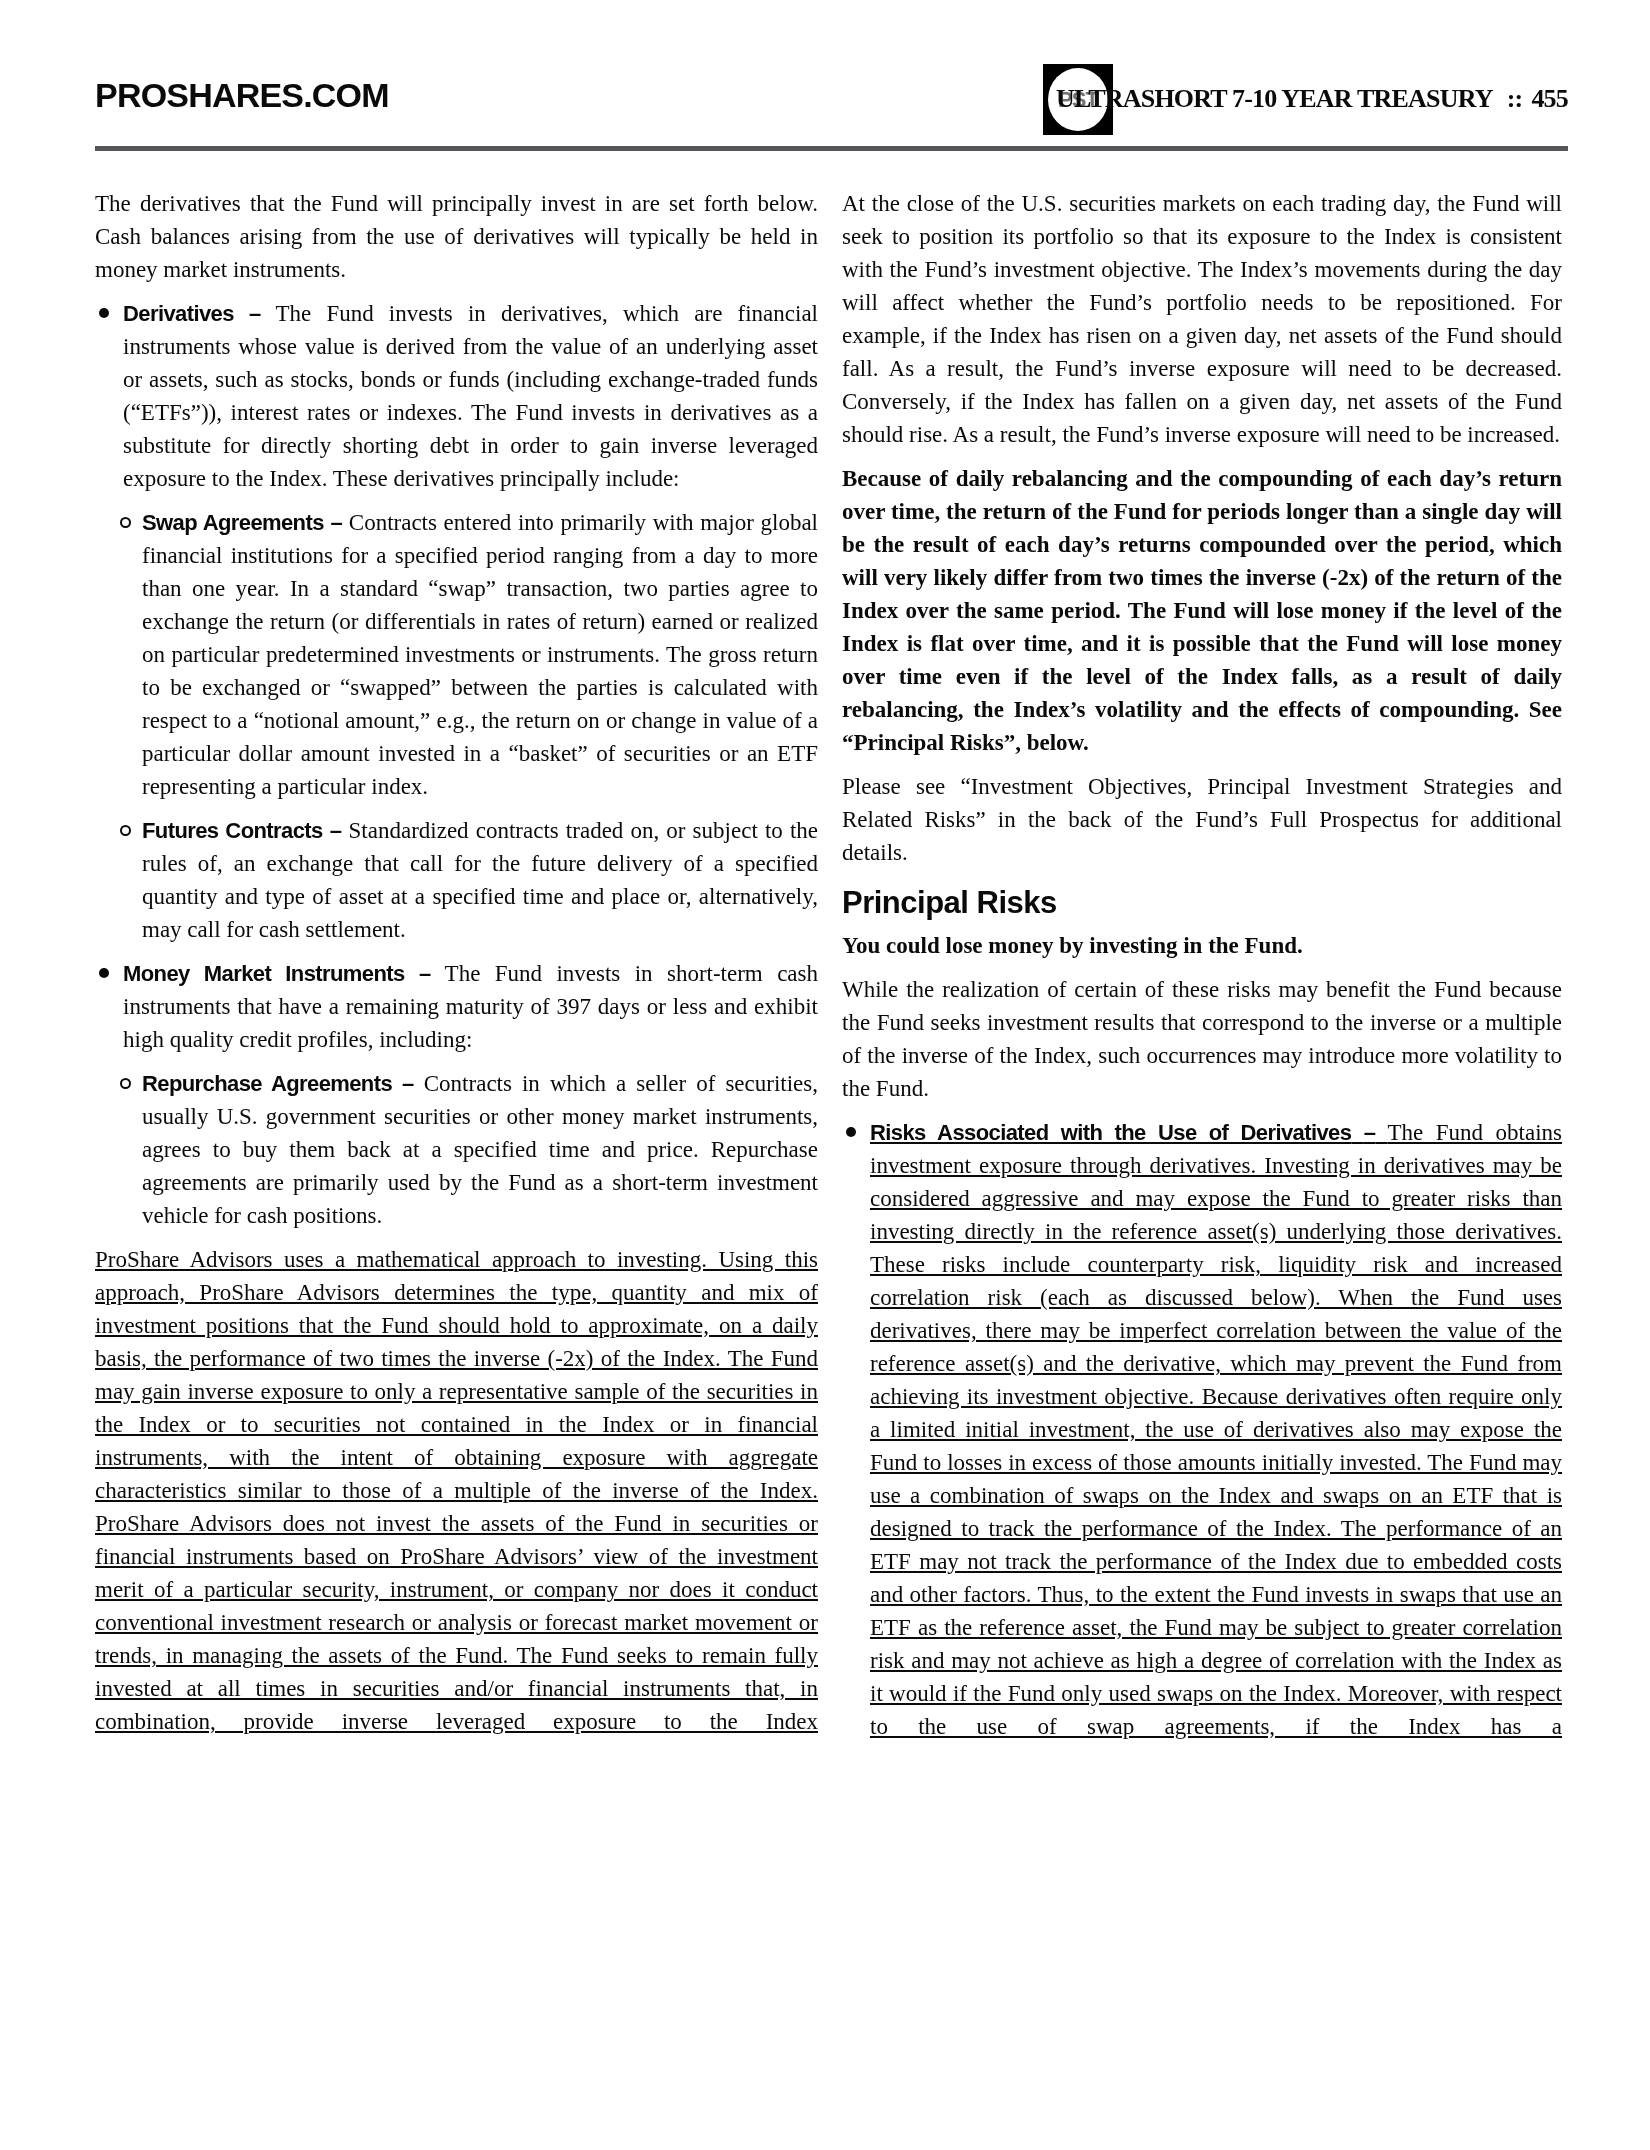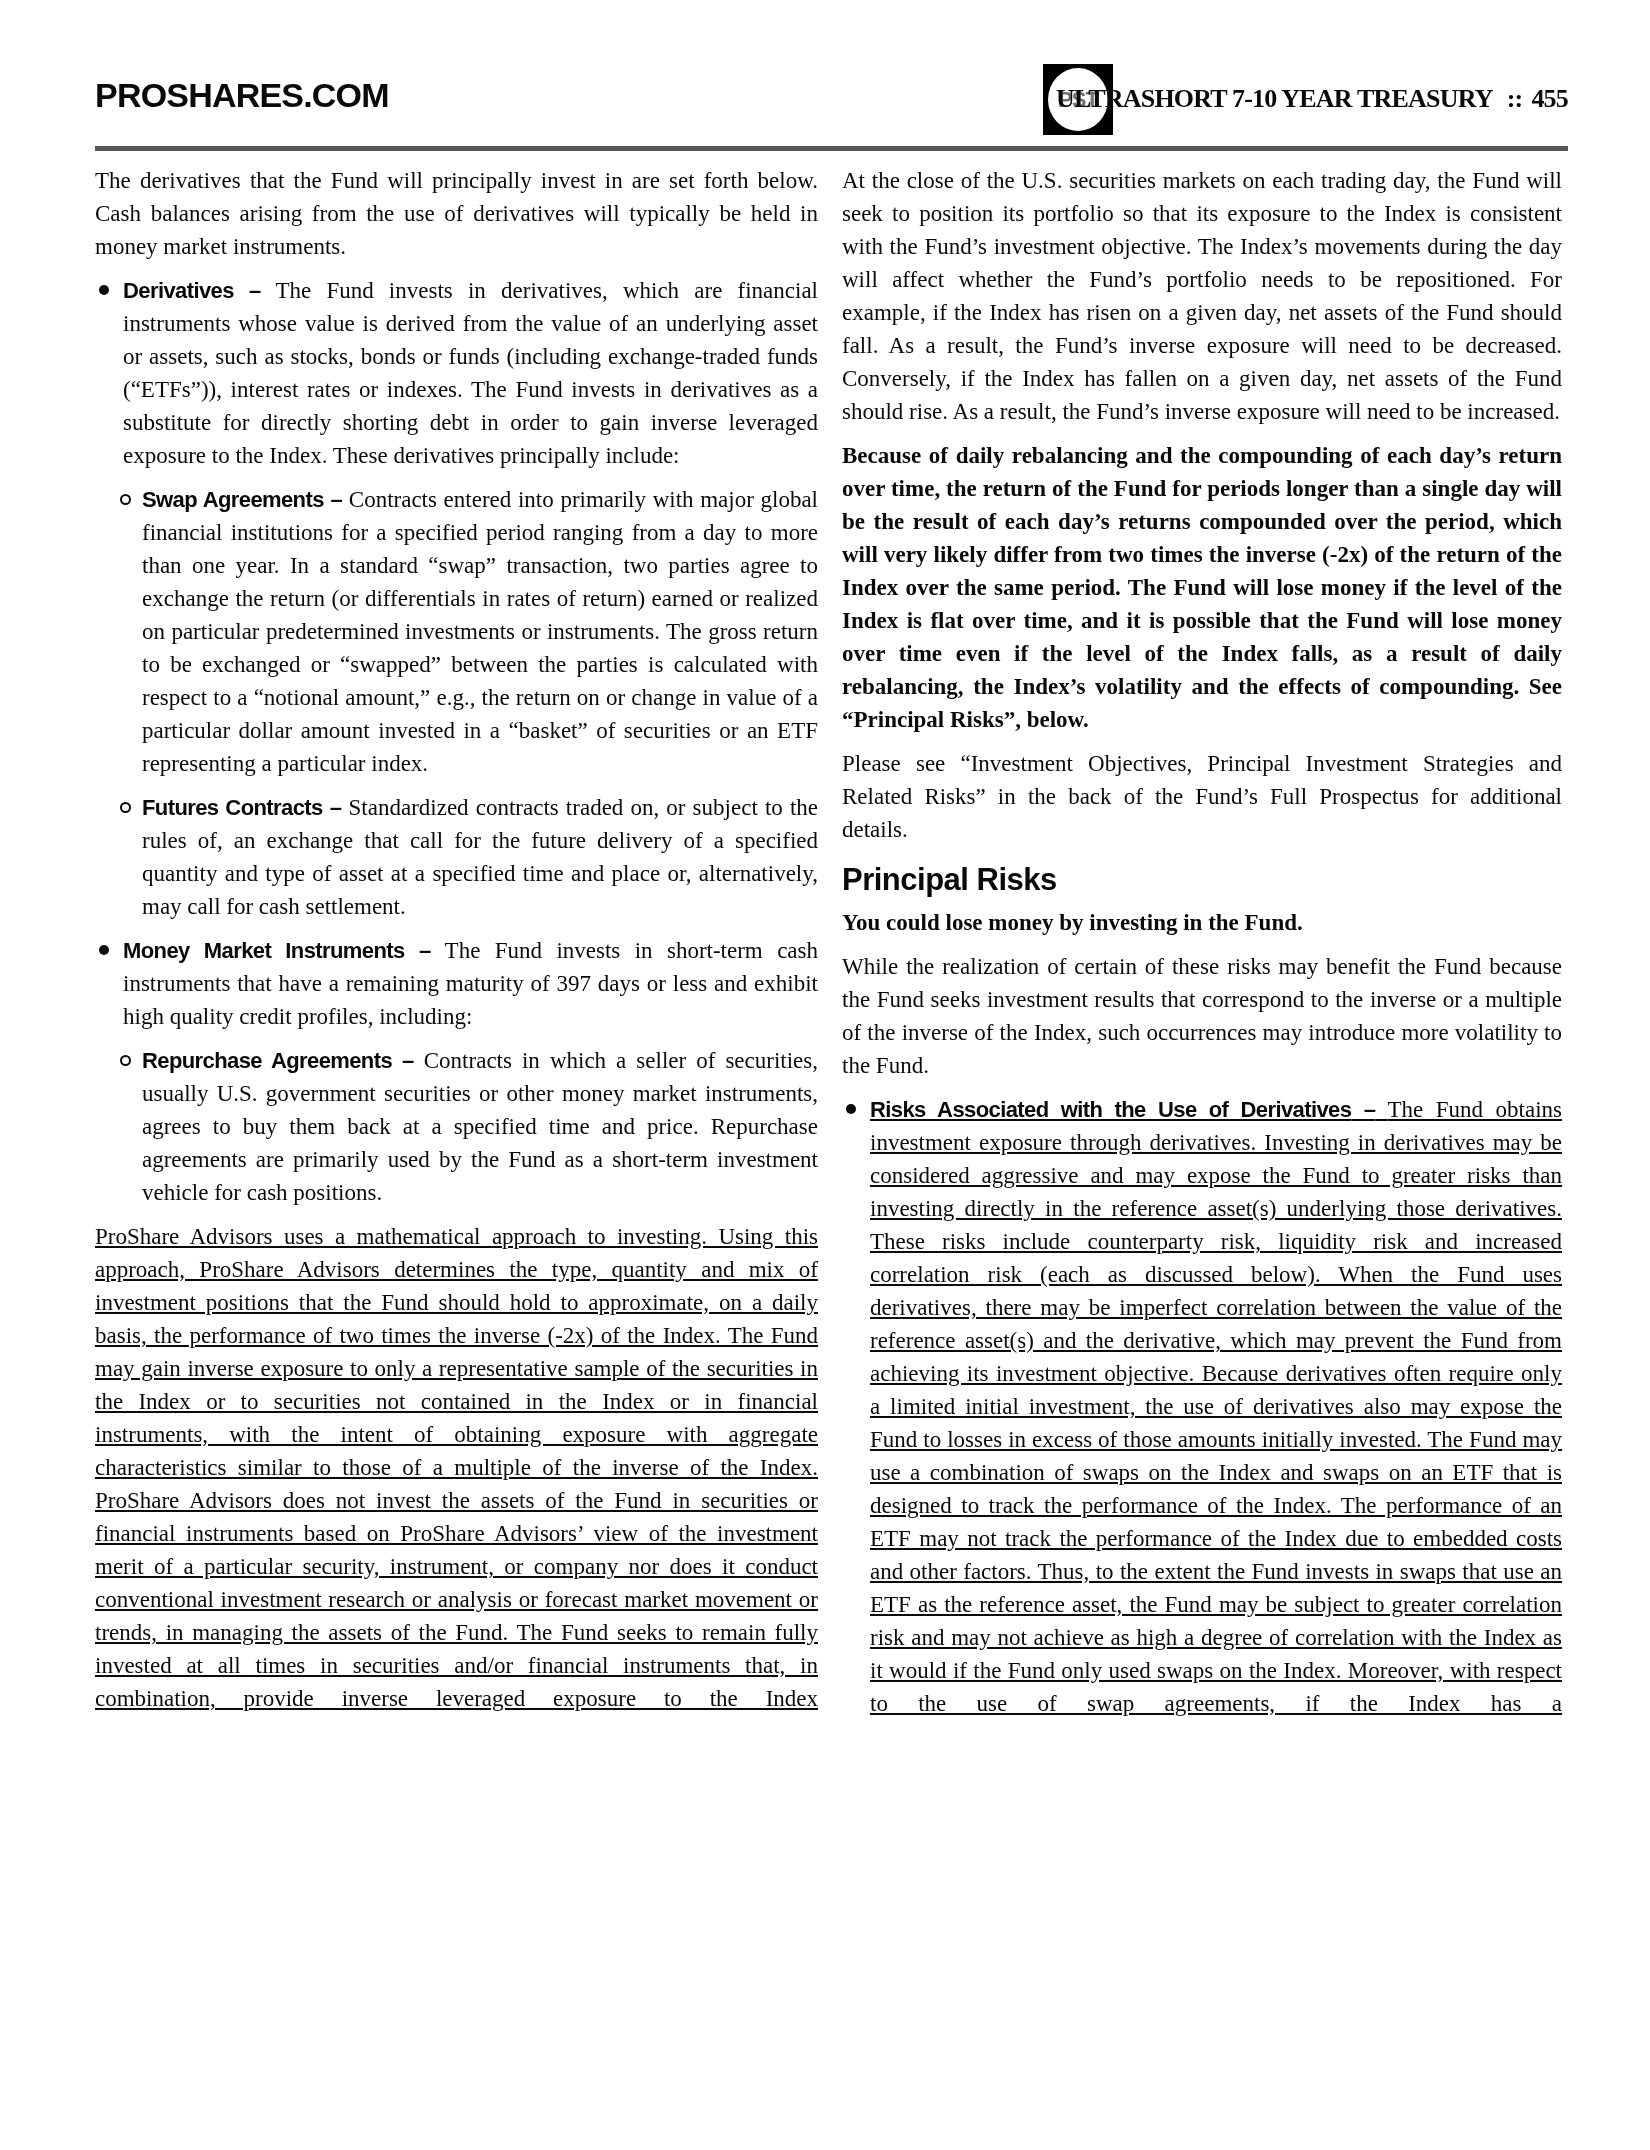--- a/index.html
+++ b/index.html
@@ -18,21 +18,21 @@
                display:flex;align-items:center;justify-content:center;}
   .logo-ticker{font-family:"Liberation Sans",sans-serif;font-weight:bold;font-size:22px;
                letter-spacing:-1px;color:#737373;}
   .hdr-right{position:absolute;right:82px;top:84px;text-align:right;white-space:nowrap;
              font-family:Liberation Serif, serif;font-weight:bold;font-size:26px;
              letter-spacing:-0.8px;}
   .hdr-sep{margin:0 9px 0 14px;}
   .hdr-rule{position:absolute;left:95px;right:82px;top:146px;height:5px;background:#55565a;}
 
   
-  .content{position:absolute;left:95px;top:164px;width:1473px;display:flex;gap:24px;}
+  .content{position:absolute;left:95px;top:187px;width:1473px;display:flex;gap:24px;}
   .col{width:723px;}
   .col.right{width:720px;}
   p.body{font-size:23px;line-height:33px;text-align:justify;margin:0 0 11px 0;}
   p.body.bold{font-weight:bold;}
   p.body.cont{text-align-last:justify;text-decoration:underline;}
   .term{font-family:"Liberation Sans",sans-serif;font-weight:bold;font-size:22px;
         letter-spacing:-0.6px;}
   .section-heading{font-family:"Liberation Sans",sans-serif;font-weight:bold;font-size:31px;
                    letter-spacing:-0.5px;line-height:33px;margin:17px 0 10px 0;}
 

